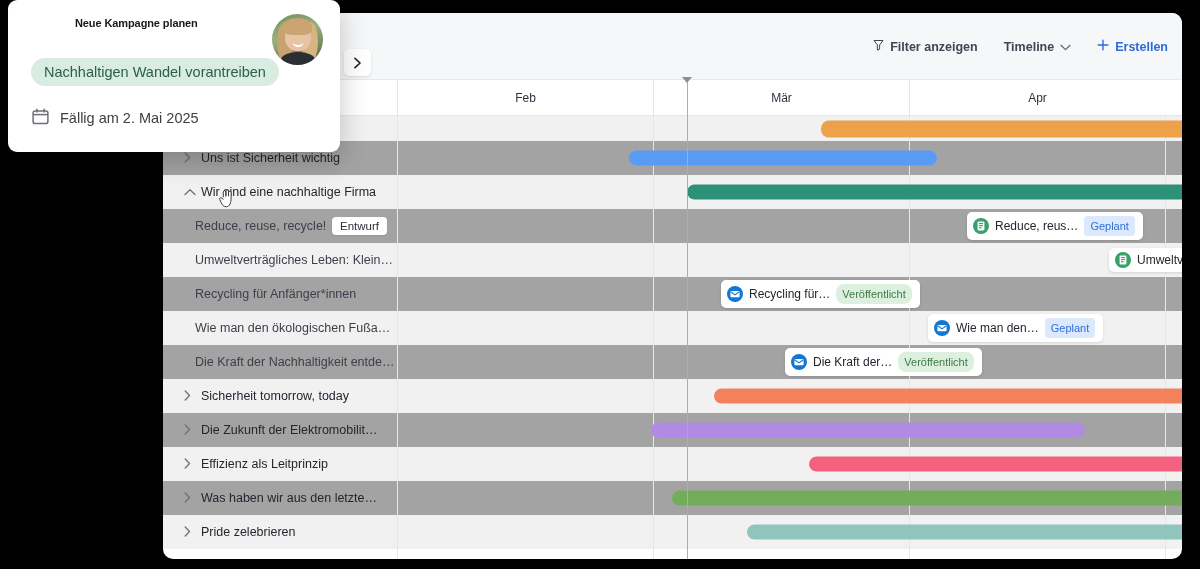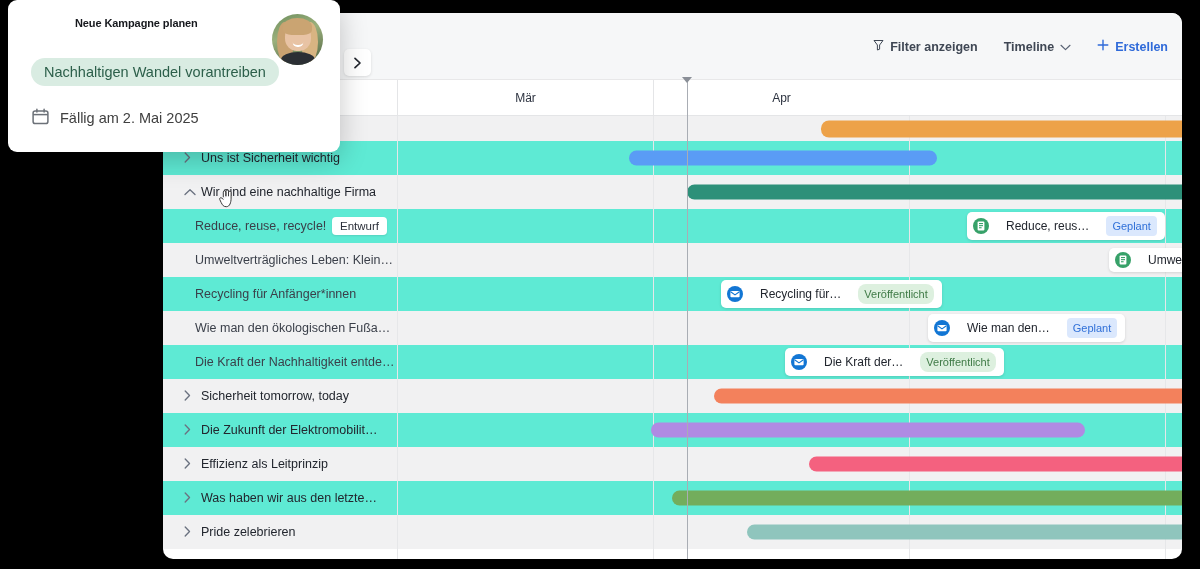--- a/index.html
+++ b/index.html
@@ -73,21 +73,21 @@
   
   .gantt-body { position: absolute; left:0; top:103px; right:0; bottom:0; }
 
   .row {
     position: relative;
     height: 34px;
     display: flex;
     align-items: center;
   }
   .row.alt { background: #f1f1f2; }
-  .row.white { background: #5eead4; }
+  .row.white { background: #a3a3a3; }
   .row.h-partial { height: 25px; }
 
   .rowlabel {
     position: relative; z-index: 3;
     width: 234px; flex: 0 0 234px;
     height: 100%;
     display: flex; align-items: center;
     font-size: 12.5px; color: #22262e;
     padding-left: 21px;
     white-space: nowrap; overflow: hidden;
@@ -129,21 +129,21 @@
   .bar {
     position: absolute; top: 50%; transform: translateY(-50%);
     height: 15px; border-radius: 8px; z-index: 3;
   }
   .bar.tall { height: 17px; }
 
   
   .chip {
     position: absolute; top: 50%; transform: translateY(-50%);
     z-index: 3;
-    display: flex; align-items: center; gap: 17px;
+    display: flex; align-items: center; gap: 6px;
     background:#ffffff; border-radius: 5px;
     padding: 4px 8px 4px 6px;
     box-shadow: 0 1px 3px rgba(0,0,0,.13);
     white-space: nowrap;
     cursor: pointer;
   }
   .chip .chip-title { font-size: 12px; color:#22262e; }
   .chip .chip-badge {
     font-size: 11px; border-radius: 4px; padding: 4px 6px;
   }
@@ -248,20 +248,21 @@
             </svg>
           </span>
           <span>Erstellen</span>
         </div>
 
       </div>
     </div>
 
     <div class="month-head">
       <div class="spacer"></div>
+      <div class="month-cell">Feb</div>
       <div class="month-cell">Mär</div>
       <div class="month-cell">Apr</div>
     </div>
 
     <div class="gantt-body">
       <div class="gridlines">
         <div class="gl" style="left:0px"></div>
         <div class="gl" style="left:256px"></div>
         <div class="gl" style="left:512px"></div>
         <div class="gl" style="left:768px"></div>

